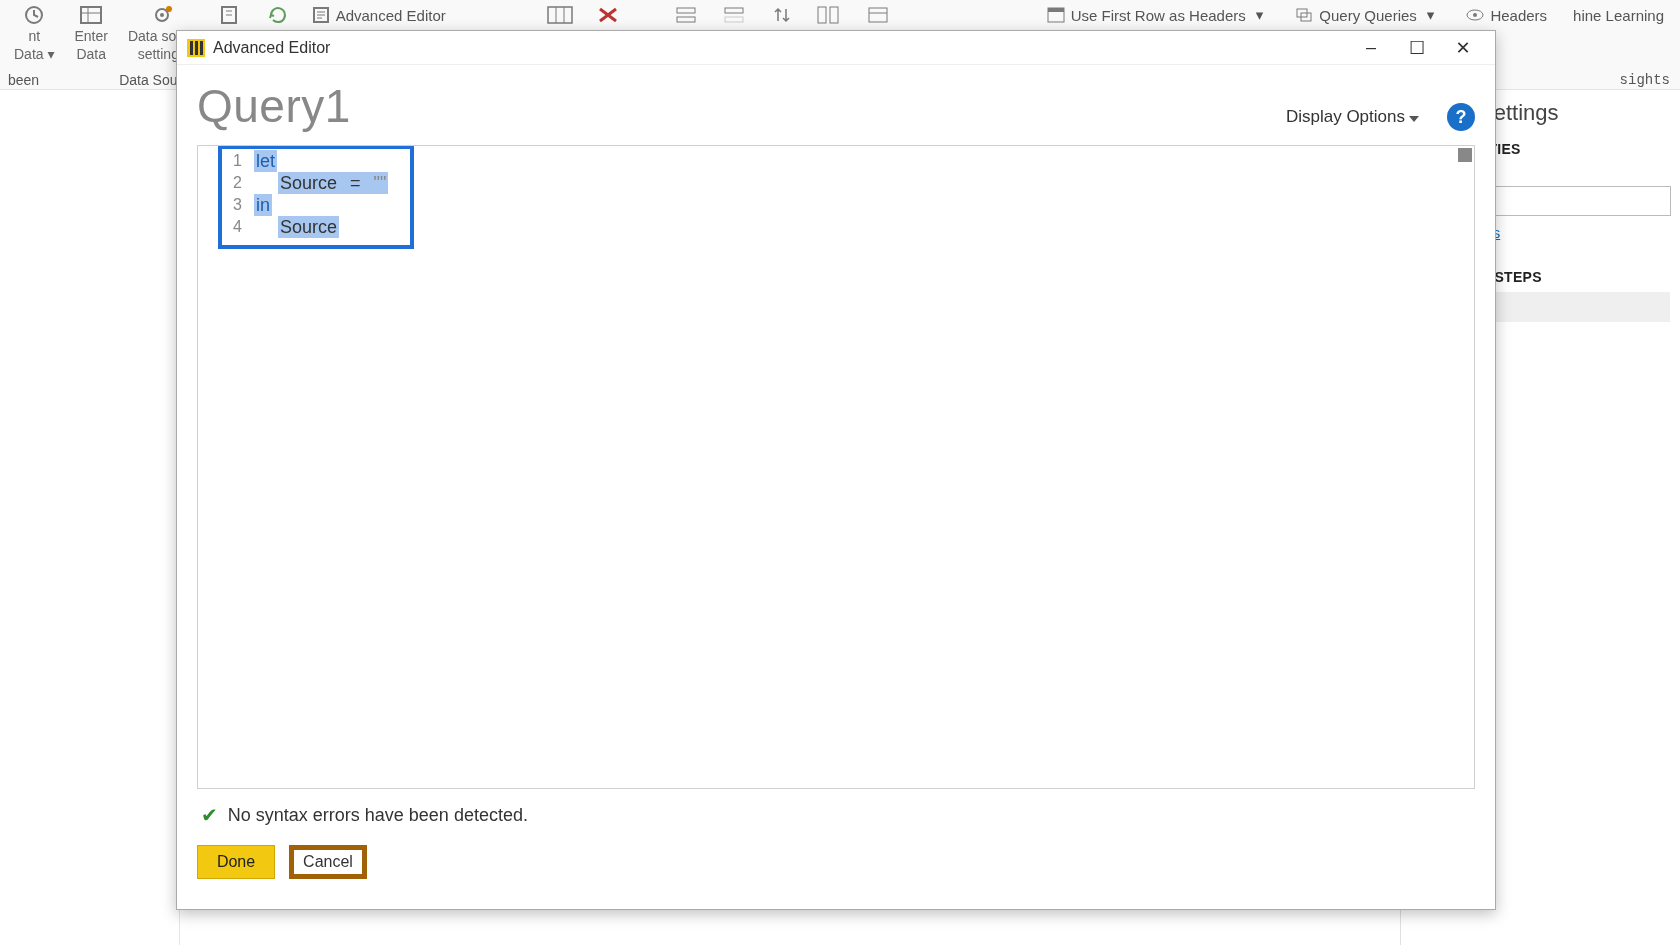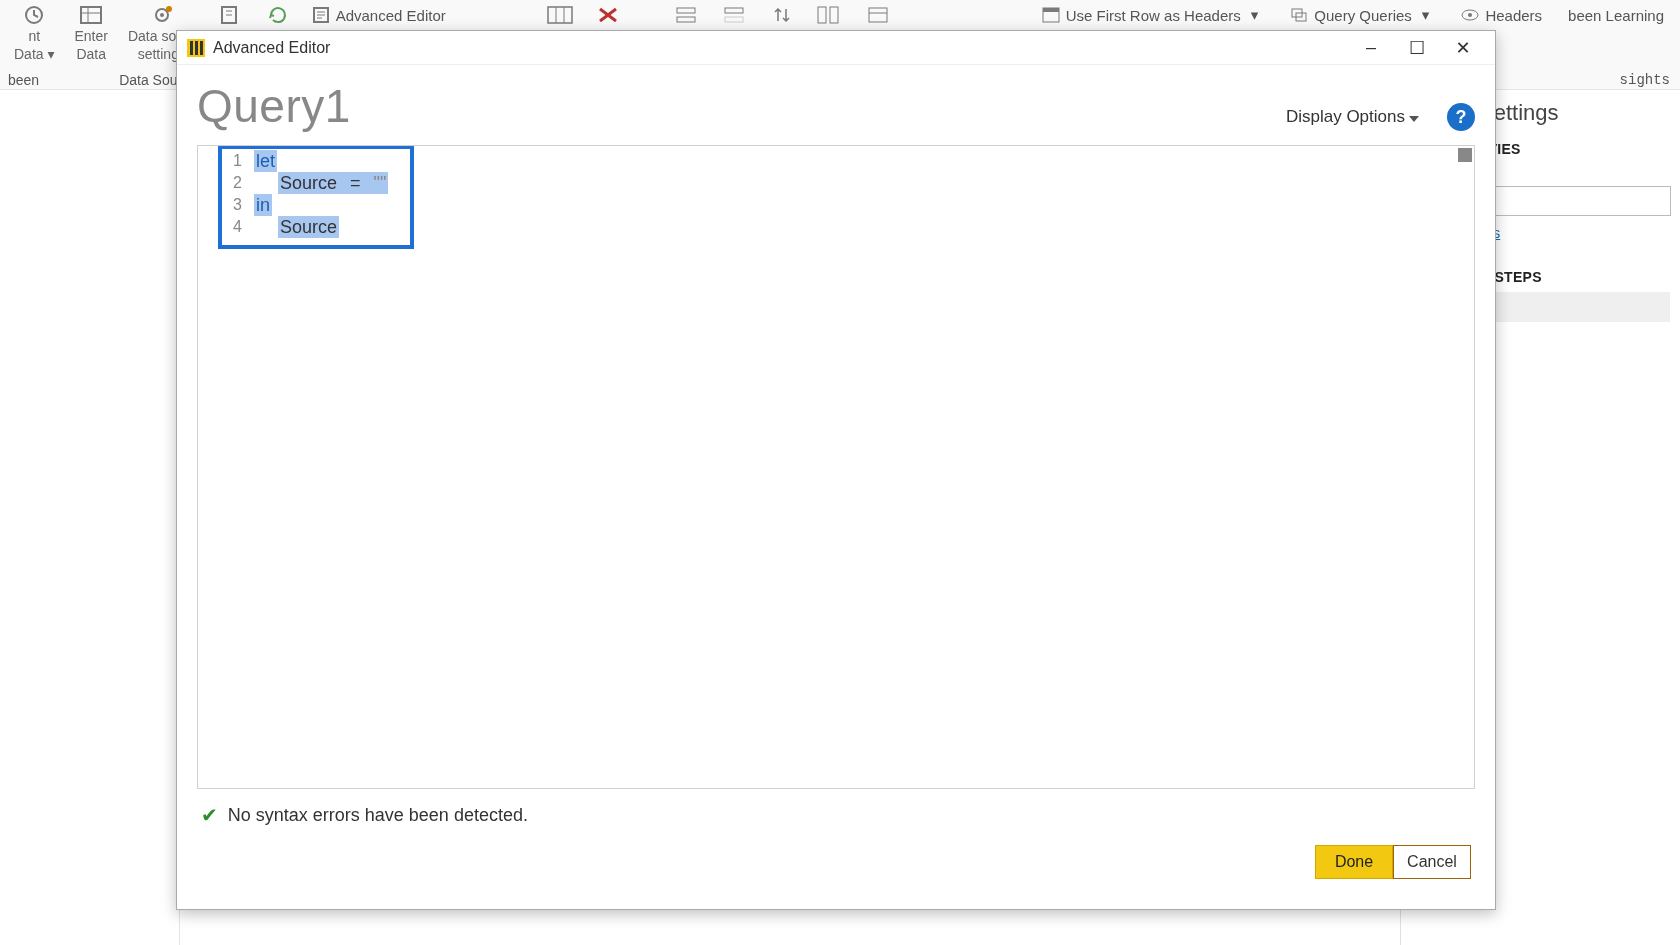--- a/index.html
+++ b/index.html
@@ -69,23 +69,23 @@
   .code-line { display:flex; height:22px; align-items:center;}
   .ln { width:20px; color:#888; text-align:right; margin-right:12px; font-size:16px;}
   .kw { color:#1a5fb4;}
   .sel { background:#a7c7f0; padding:0 2px;}
   .str { color:#888;}
   .iden { color:#333;}
 
   .syntax-row { padding: 14px 4px; display:flex; align-items:center; gap:10px; color:#333; font-size:18px;}
   .check { color:#2e8b2e; font-size:20px;}
   
-  .dlg-footer { display:flex; justify-content:flex-end; padding: 4px 4px 20px 0;}
+  .dlg-footer { display:flex; justify-content:flex-start; gap:14px; padding: 4px 4px 20px 0;}
   .btn-done { background:#f2c811; border:1px solid #d0a800; width:78px; height:34px; font-size:16px; color:#222;}
-  .btn-cancel { background:#fff; border:1px solid #a16207; width:78px; height:34px; font-size:16px; color:#333;}
+  .btn-cancel { background:#fff; border:5px solid #a16207; width:78px; height:34px; font-size:16px; color:#333;}
 
   svg { display:block;}
 </style>
 </head>
 <body>
 
 <div class="ribbon">
   <div class="btn">
     <div class="ic">
         <svg width="24" height="20">
@@ -222,21 +222,21 @@
         <span style="margin-left:4px;">▾</span>
     </div>
     <div class="btn wide">
       <svg width="18" height="14">
           <ellipse cx="9" cy="7" rx="8" ry="5" fill="none" stroke="#7a7a7a"></ellipse>
           <circle cx="9" cy="7" r="2" fill="#7a7a7a"></circle>
         </svg>
       <span>Headers</span>
     </div>
     <div class="btn wide" style="padding-left:4px;">
-      <span>been Learning</span>
+      <span>hine Learning</span>
     </div>
   </div>
 </div>
 
 <div class="ribbon-row2">
   <span>been</span>
   <span style="margin-left:40px;">Data Source</span>
   <span style="position:absolute; right:10px;font-family:Liberation Mono, monospace;">sights</span>
 </div>
 

